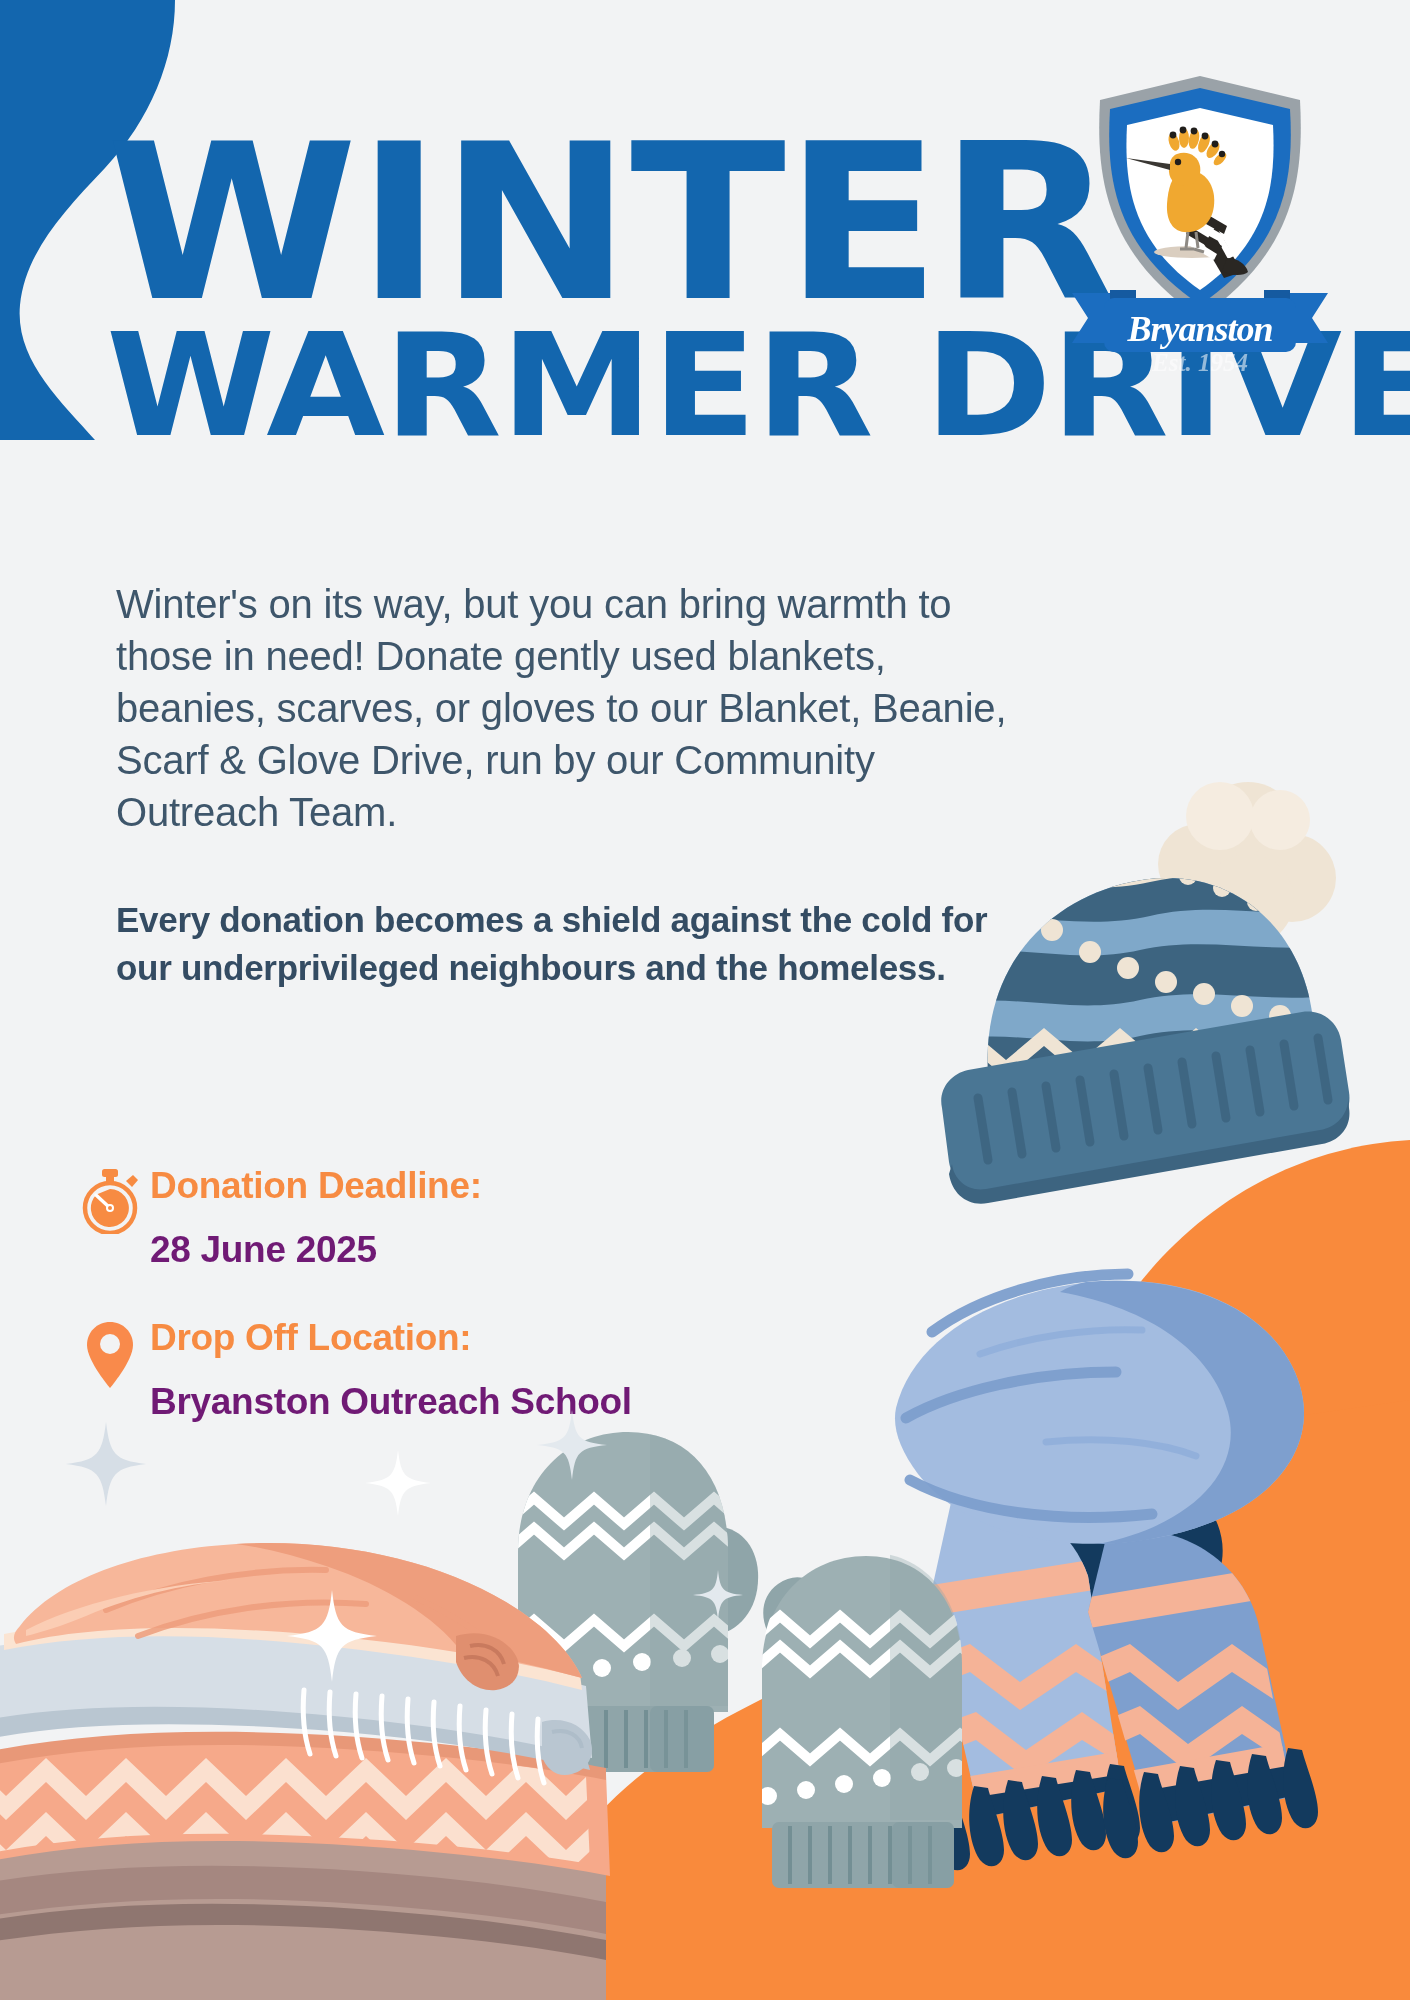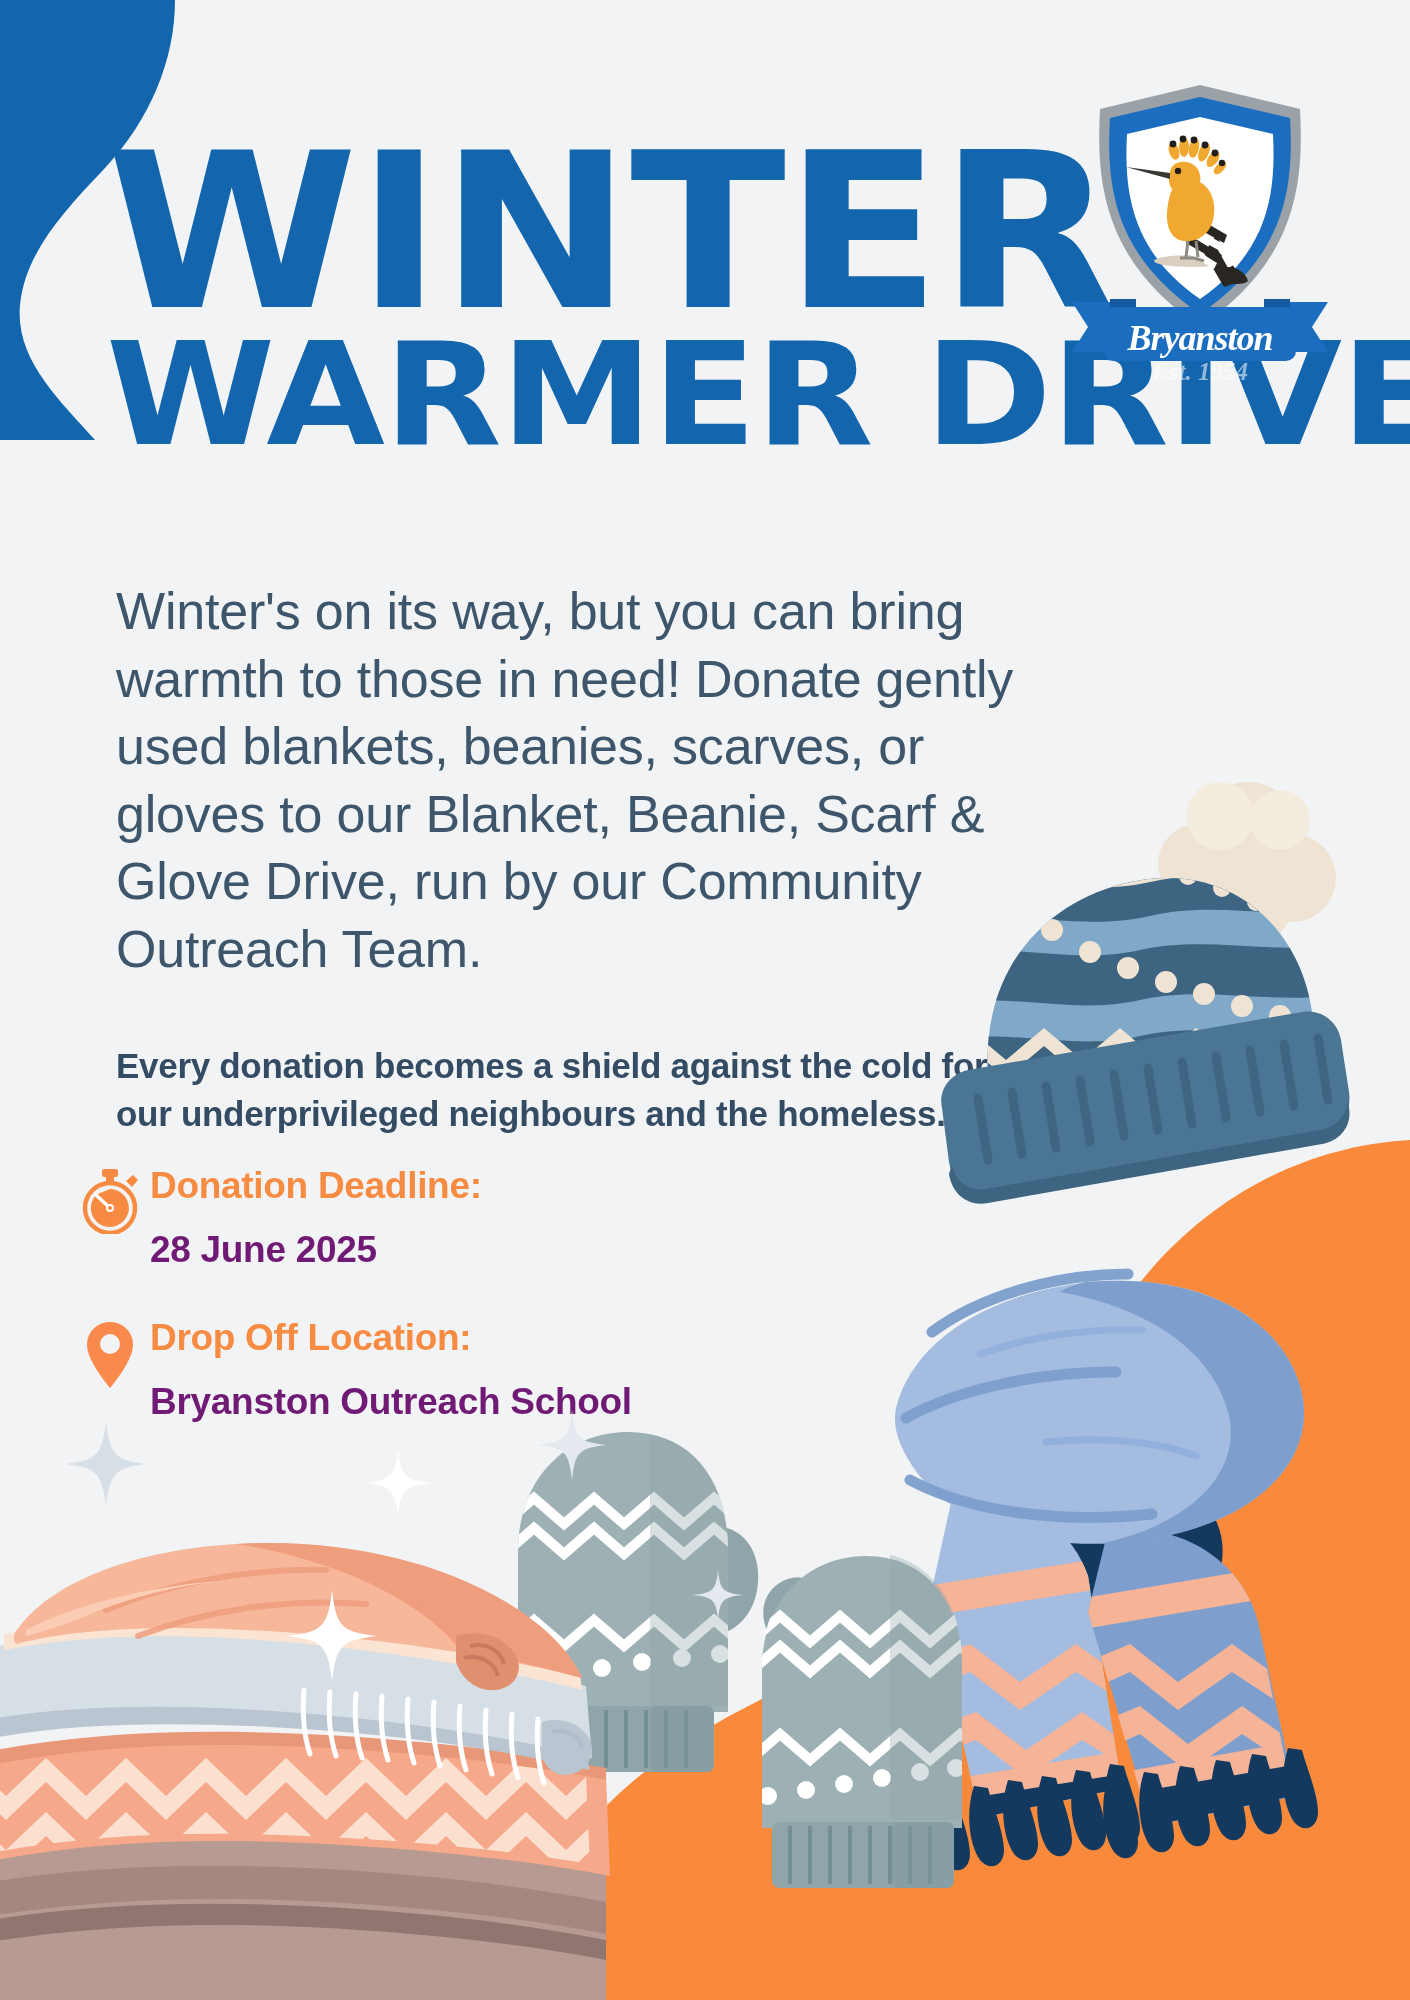--- a/index.html
+++ b/index.html
@@ -11,21 +11,21 @@
     width:1410px;height:2000px;
     background:#F2F3F4;
     overflow:hidden;
   }
 
   
   .bg-layer{position:absolute;inset:0;overflow:hidden;}
   .bg-layer svg{position:absolute;top:0;left:0;width:1410px;height:2000px;}
 
   
-  .header{position:absolute;top:13px;left:0;width:1410px;height:560px;}
+  .header{position:absolute;top:4px;left:0;width:1410px;height:560px;}
 
   .title-block{
     position:absolute;left:106px;top:132px;width:1000px;
   }
   .title-line{
     color:#1366AE;
     font-family:"Liberation Sans Narrow","DejaVu Sans Condensed","Liberation Sans",sans-serif;
     font-weight:700;
     letter-spacing:-1px;
     line-height:.82;
@@ -36,21 +36,21 @@
   .title-2{font-size:142px;transform:scaleX(1.2);margin-top:16px;}
 
   .crest{
     position:absolute;left:1064px;top:62px;width:272px;height:310px;
   }
   .crest svg{width:100%;height:100%;display:block;}
 
   
   .copy{position:absolute;left:116px;top:578px;width:920px;}
   .intro{
-    font-size:52px;line-height:1.30;color:#3E566B;font-weight:400;
+    font-size:40px;line-height:1.30;color:#3E566B;font-weight:400;
     letter-spacing:-.2px;
   }
   .highlight{
     margin-top:58px;
     font-size:35px;line-height:1.38;color:#344C63;font-weight:700;
     letter-spacing:-.3px;
     max-width:900px;
   }
 
   

